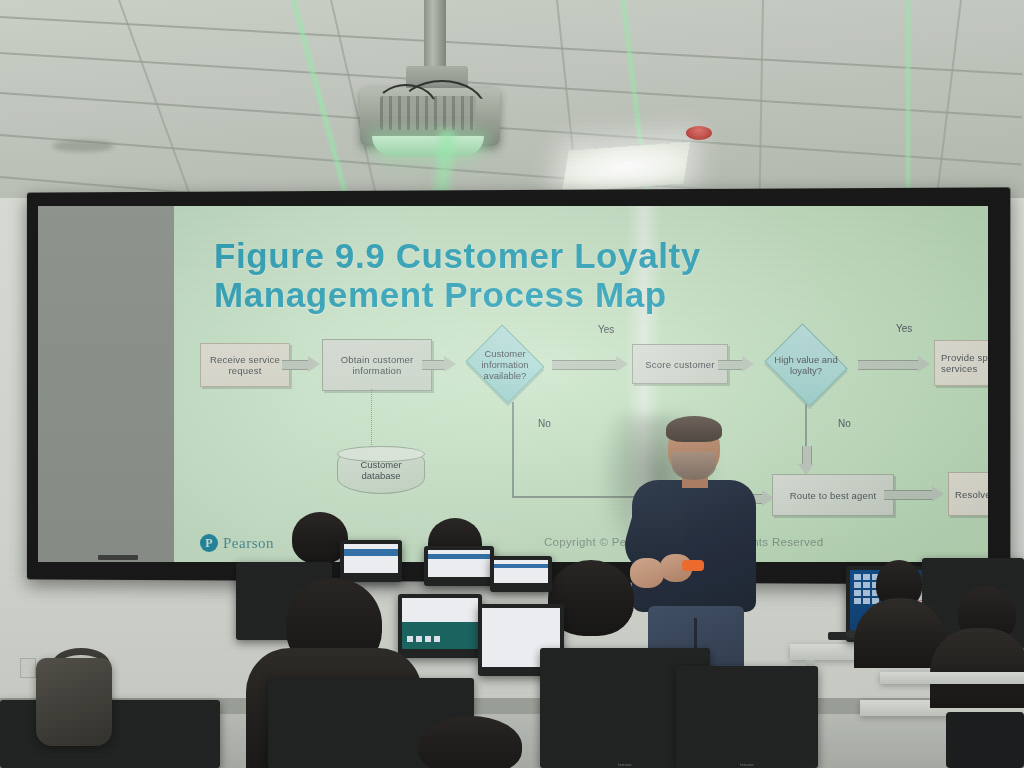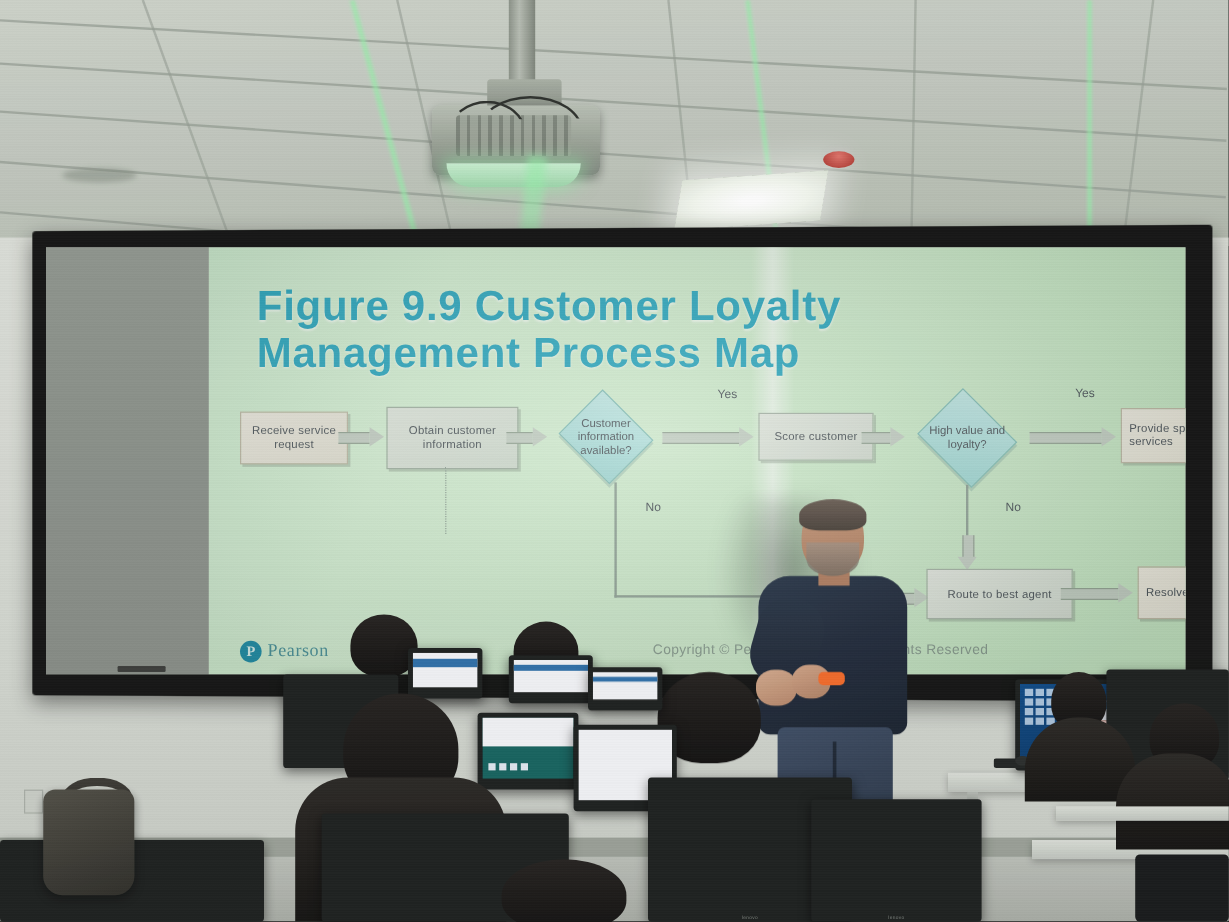--- a/index.html
+++ b/index.html
@@ -231,20 +231,23 @@
             <div class="shaft" style="width:26px;"></div>
             <div class="head" style="left:26px;"></div>
           </div>
 
           <div class="node box" style="left:148px;top:133px;width:98px;height:50px;padding:0 5px;">
             <span>Obtain customer information</span>
           </div>
 
           <div class="dotline" style="left:197px;top:183px;height:56px;"></div>
 
+          <div class="cyl" style="left:163px;top:240px;width:78px;height:46px;padding:0 4px;">
+            <span style="position:relative;z-index:2;">Customer database</span>
+          </div>
 
           <div class="fc-arrow" style="left:248px;top:150px;width:34px;height:16px;">
             <div class="shaft" style="width:22px;"></div>
             <div class="head" style="left:22px;"></div>
           </div>
 
           <div class="diamond" style="left:285px;top:120px;width:92px;height:76px;">
             <div class="d-shape" style="inset:12px 16px;"></div>
             <div class="d-text" style="padding:0 6px;">
               <span>Customer information available?</span>

